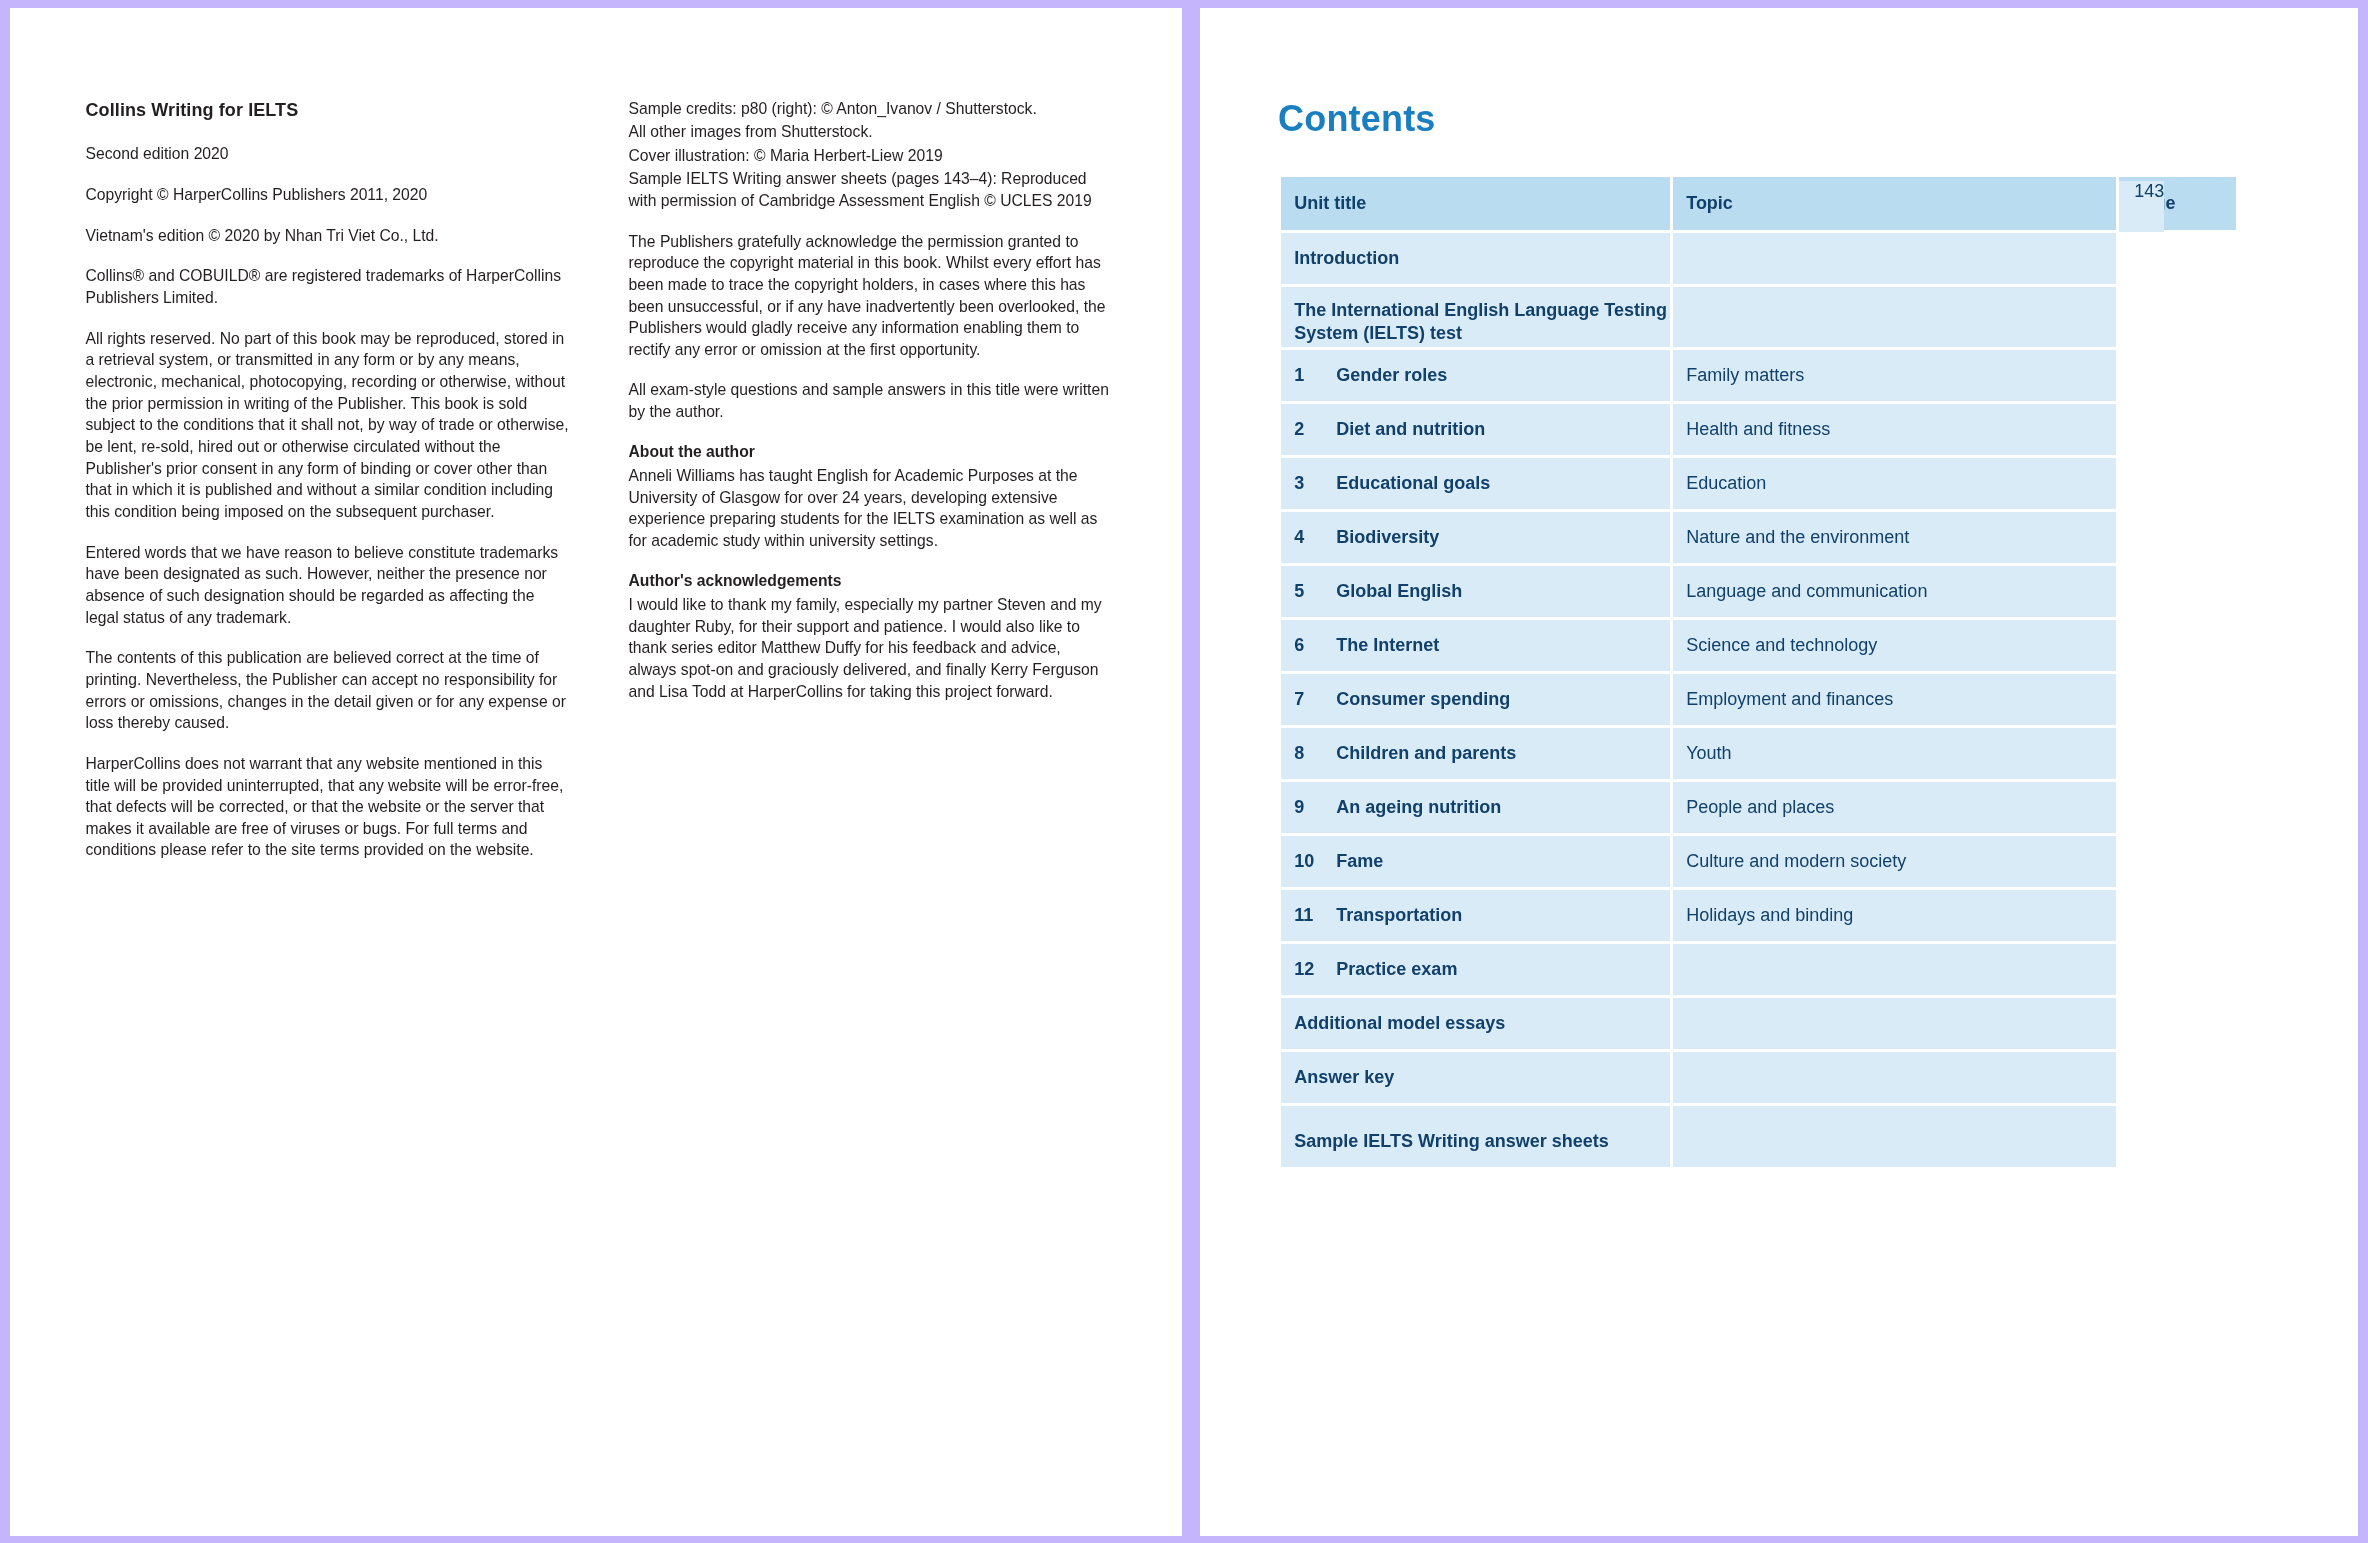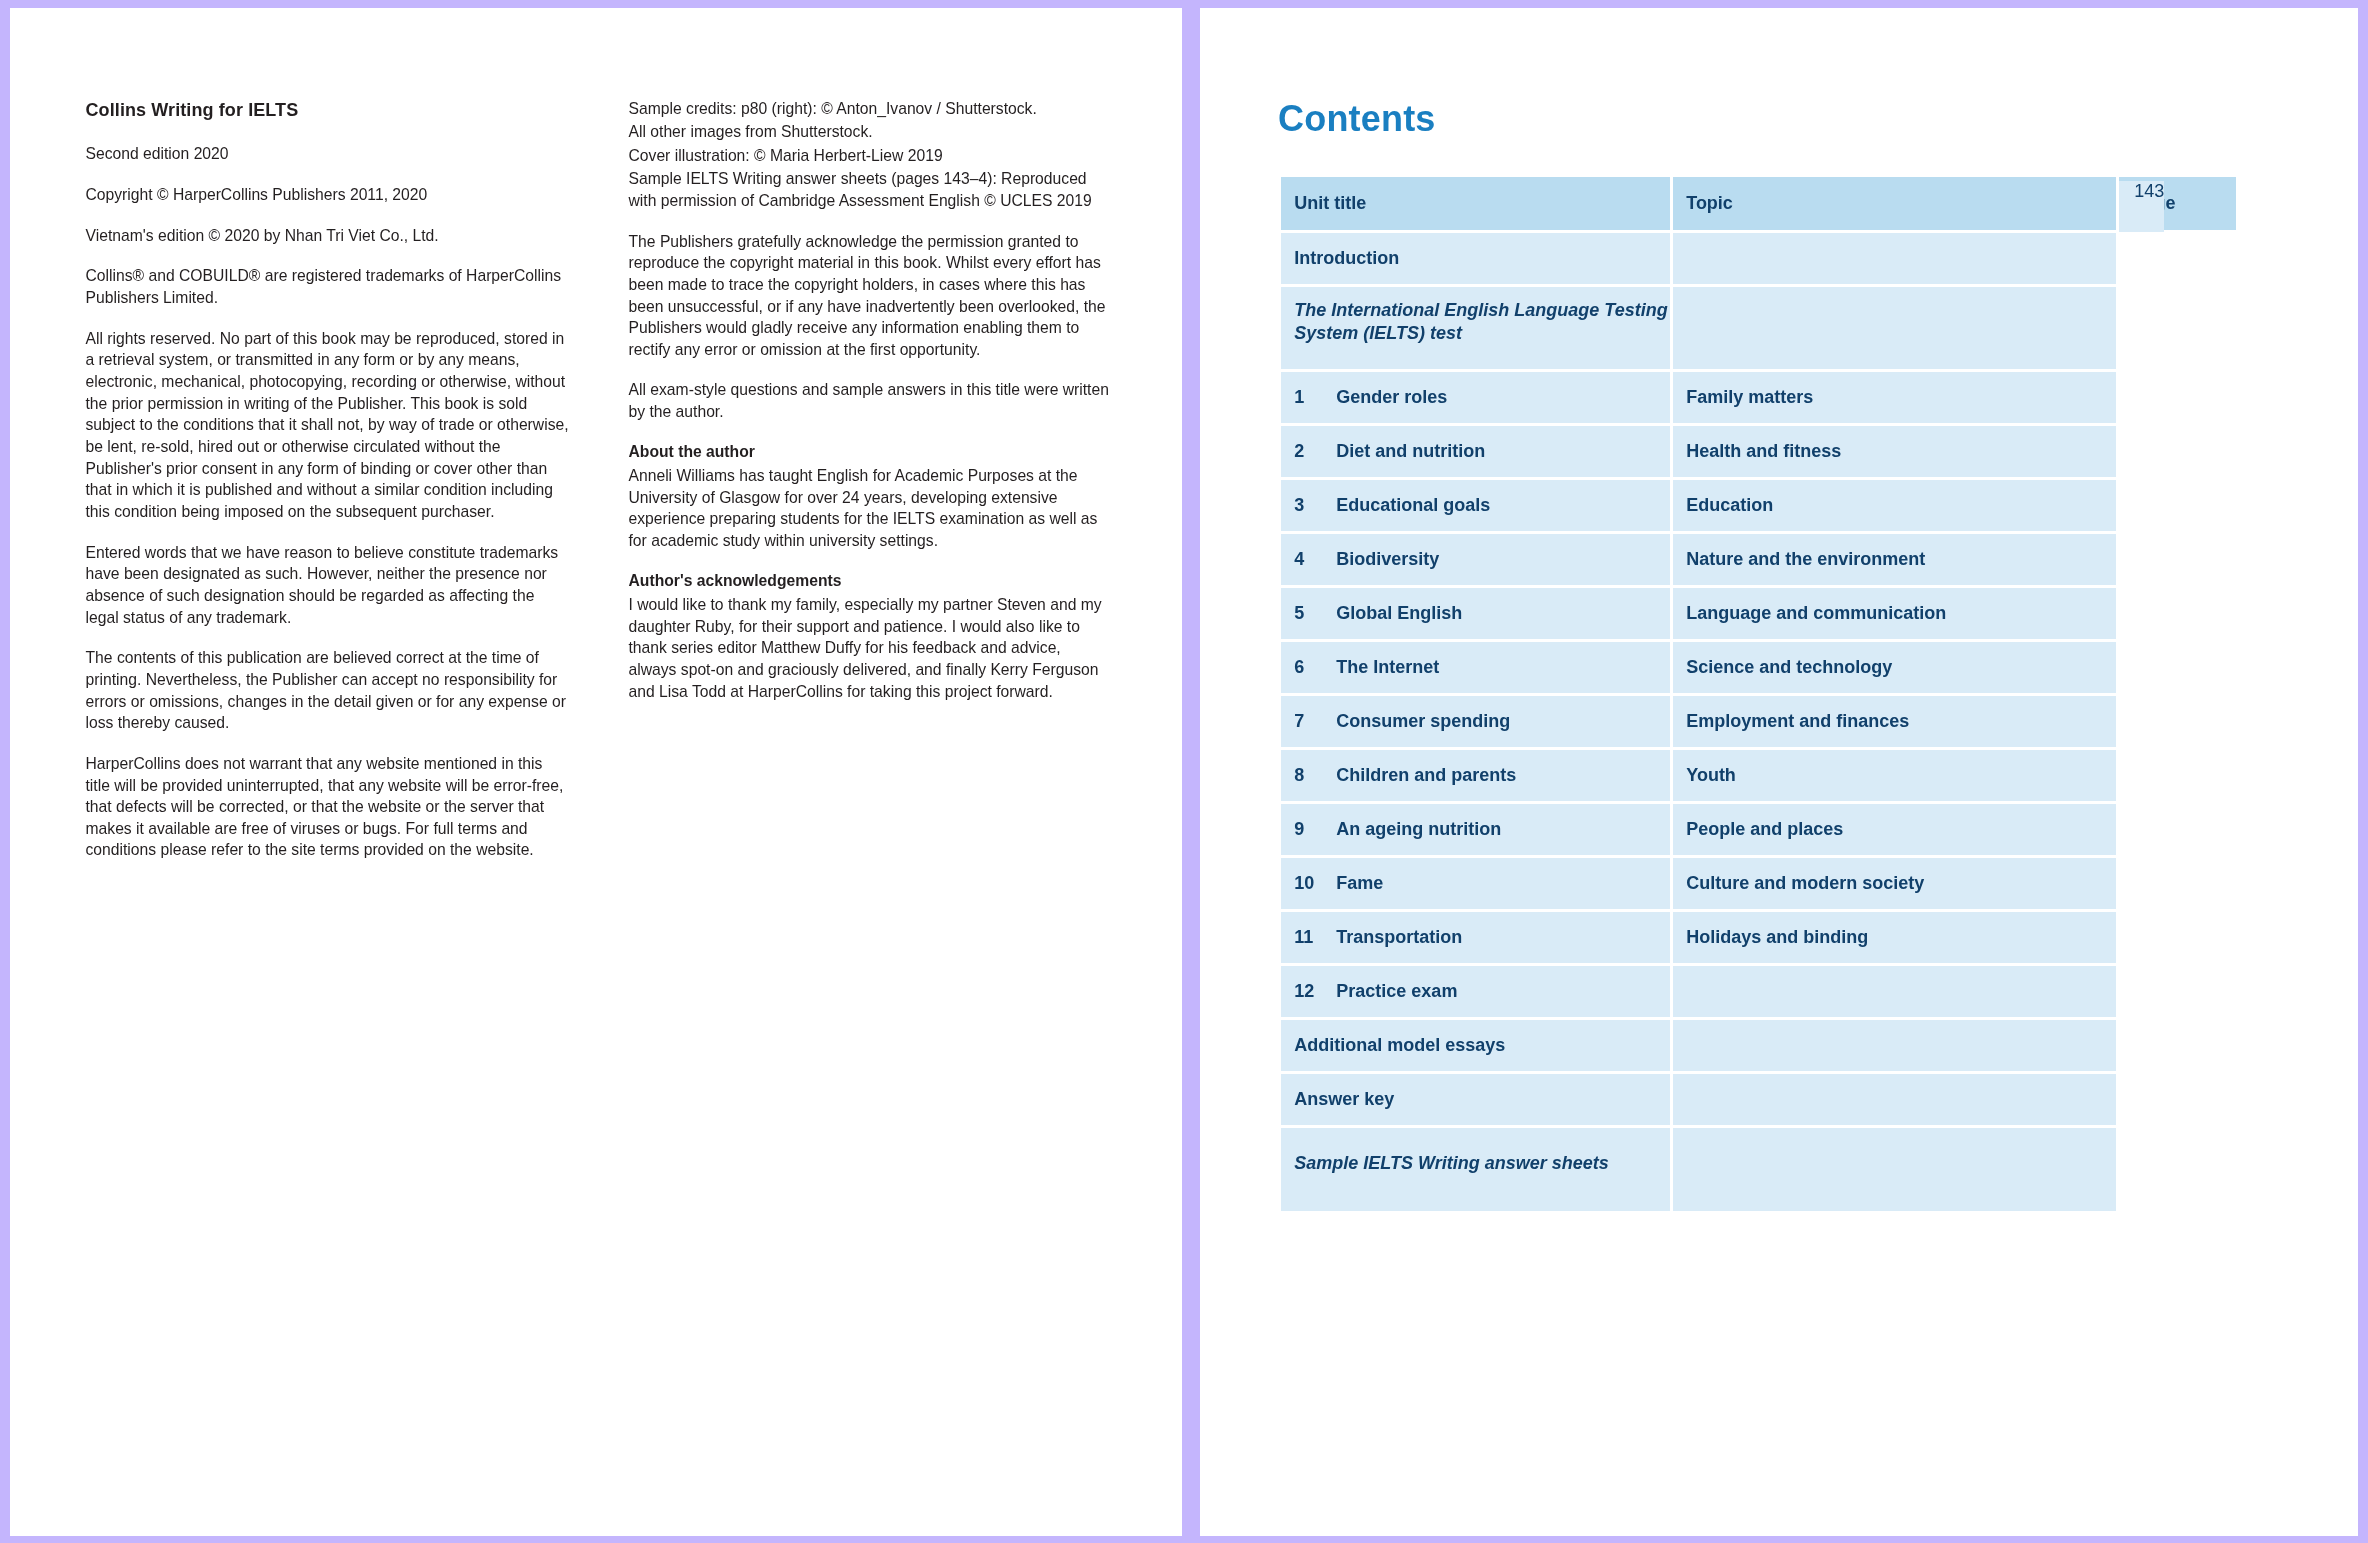--- a/index.html
+++ b/index.html
@@ -111,25 +111,24 @@
     font-size: 18px;
     color: #11406b;
   }
   .toc td.unit {
     font-weight: bold;
     padding-left: 13.3px;
     line-height: 1.28;
   }
   .toc td.unit.multi {
     padding-top: 9.5px;
-    padding-bottom: 22px;
-    font-style: italic;
+    padding-bottom: 0;
   }
   .toc td.topic {
-    font-weight: bold;
+    font-weight: normal;
     padding-left: 13.3px;
     color: #11406b;
   }
   .toc td.page {
     font-weight: normal;
     padding-left: 15px;
     color: #11406b;
   }
   .unit-num {
     display: inline-block;

